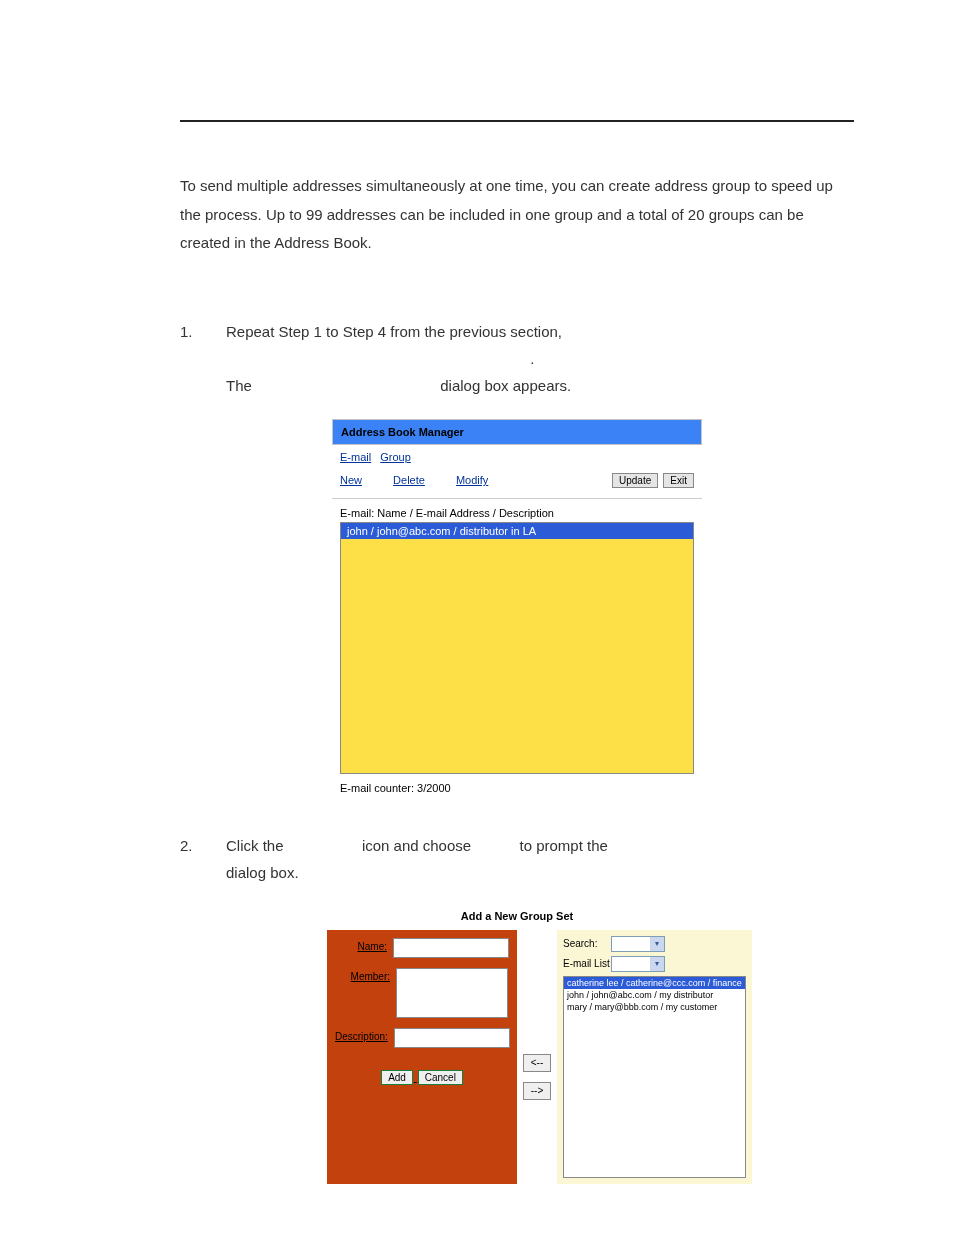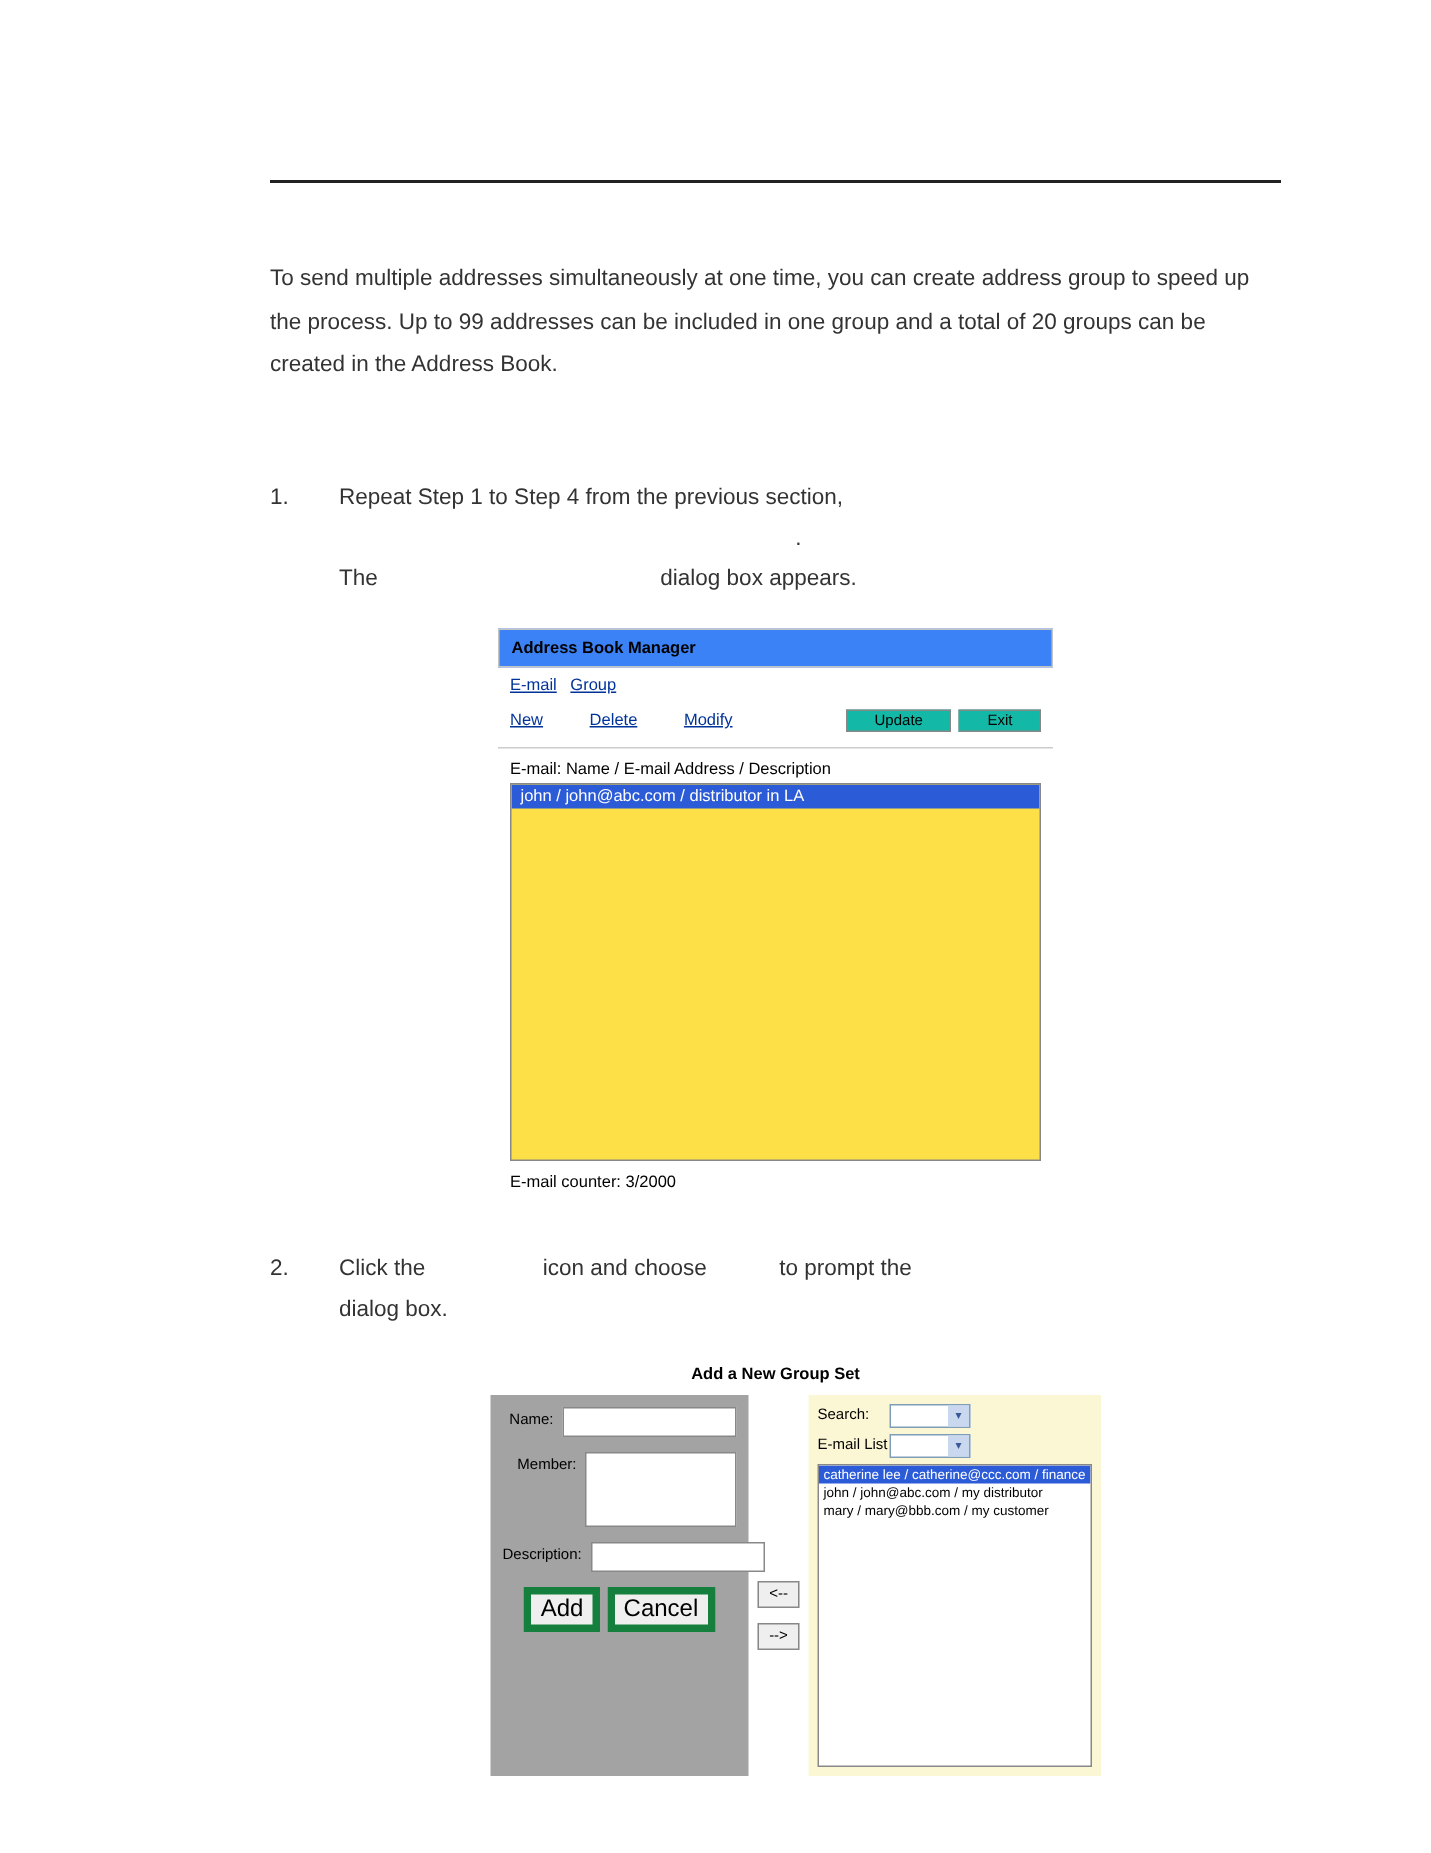--- a/index.html
+++ b/index.html
@@ -72,22 +72,22 @@
     border-bottom: 1px solid #ccc;
   }
   .abm-links a {
     color: #003399;
     text-decoration: underline;
     margin-right: 28px;
     font-size: 11px;
   }
   .abm-btns button {
     font-size: 10px;
-    padding: 1px 18px;
-    background: #14b8a6;
+    padding: 1px 6px;
+    background: #e5e5e5;
     border: 1px solid #888;
     margin-left: 2px;
   }
   .abm-list-header {
     padding: 8px 8px 3px 8px;
   }
   .abm-list {
     margin: 0 8px;
     border: 1px solid #888;
     height: 250px;
@@ -119,24 +119,25 @@
     font-weight: bold;
     text-align: center;
     padding: 4px 0 8px 0;
     font-size: 11px;
   }
   .grp-body {
     display: flex;
     gap: 6px;
   }
   .grp-left {
-    background: #a3a3a3;
+    background: #c2410c;
     padding: 8px;
-    width: 172px;
+    width: 190px;
     box-sizing: border-box;
+    text-decoration: underline;
   }
   .grp-field-row {
     display: flex;
     align-items: flex-start;
     margin-bottom: 10px;
   }
   .grp-label {
     width: 55px;
     text-align: right;
     padding-right: 6px;
@@ -153,25 +154,25 @@
     border: 1px solid #888;
     background: #fff;
     height: 48px;
     width: 110px;
   }
   .grp-btnrow {
     text-align: center;
     margin-top: 4px;
   }
   .grp-btnrow button {
-    font-size: 16px;
+    font-size: 10px;
     padding: 1px 6px;
     background: #efefef;
-    border: 5px solid #15803d;
-    margin: 0 1px;
+    border: 1px solid #15803d;
+    margin: 12px 1px;
   }
   .grp-movebtns {
     display: flex;
     flex-direction: column;
     justify-content: center;
     gap: 10px;
     padding-top: 40px;
   }
   .grp-movebtns button {
     font-size: 10px;

